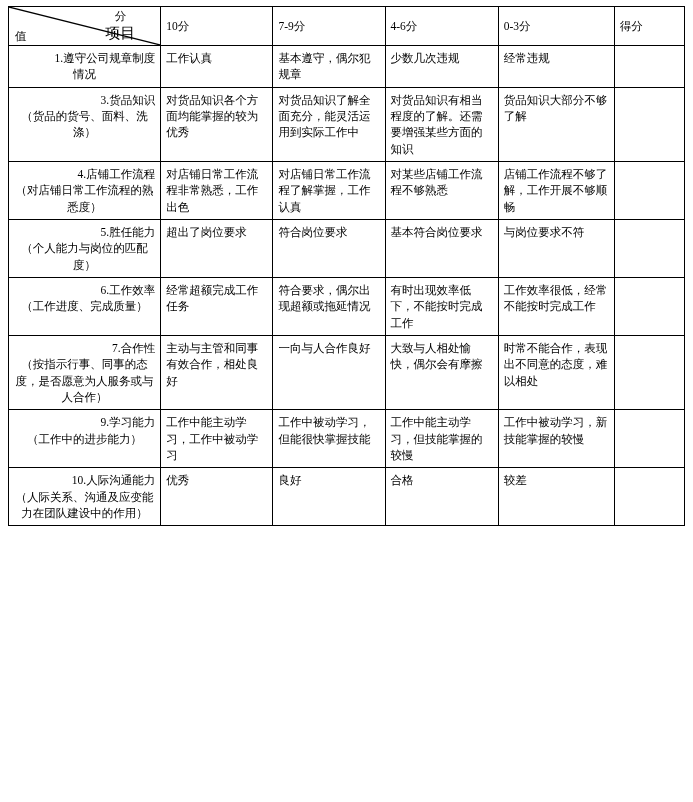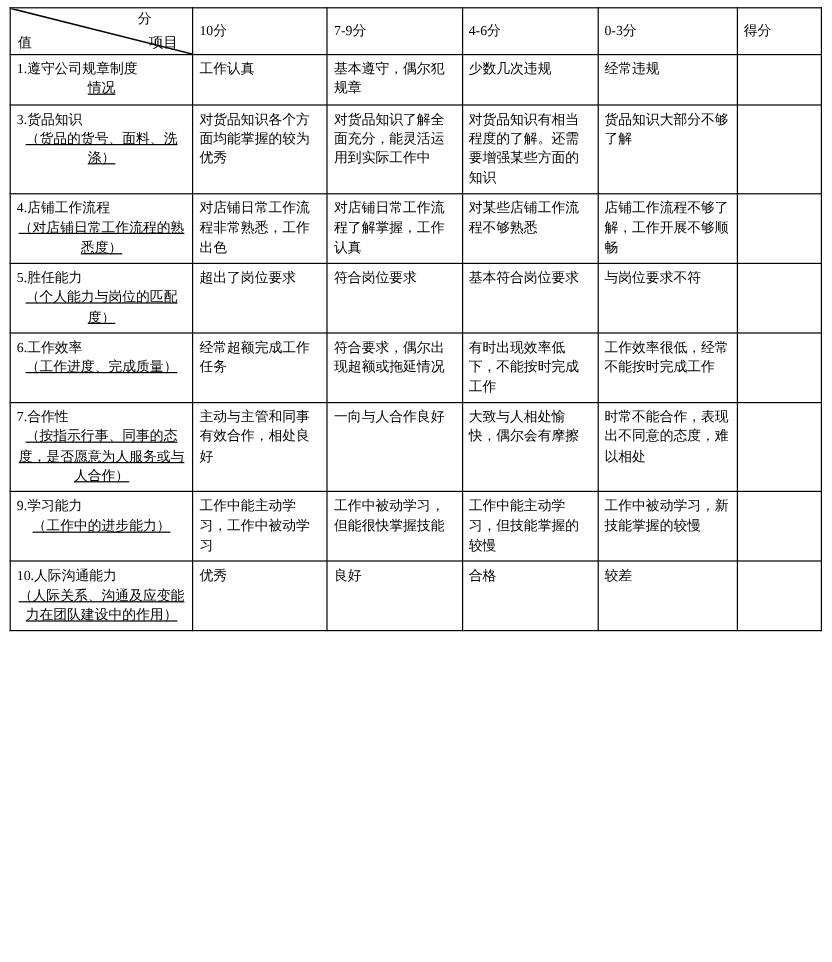--- a/index.html
+++ b/index.html
@@ -57,46 +57,45 @@
   .diag line { stroke: #000; stroke-width: 1; }
   .hdr-score {
     position: absolute;
     top: 1px;
     right: 34px;
     font-size: 11.5px;
   }
   .hdr-item {
     position: absolute;
     bottom: 1px;
-    right: 12px;
-    font-size: 12px;
+    right: 25px;
+    font-size: 15px;
   }
   .hdr-value {
     position: absolute;
     bottom: 1px;
     left: 6px;
     font-size: 11.5px;
   }
   .hdr-col {
     text-align: left;
     vertical-align: middle !important;
     font-size: 11.5px;
     height: 30px;
   }
   .crit {
     text-align: center;
   }
   .crit .title {
     display: block;
-    text-align: left;
+    text-align: right;
   }
   .crit .sub {
     display: block;
     text-align: center;
-    text-decoration: underline;
   }
   .score-cell { }
 </style>
 </head>
 <body>
 
 <div class="sheet">
   <table class="eval">
     <colgroup>
       <col class="c0">

